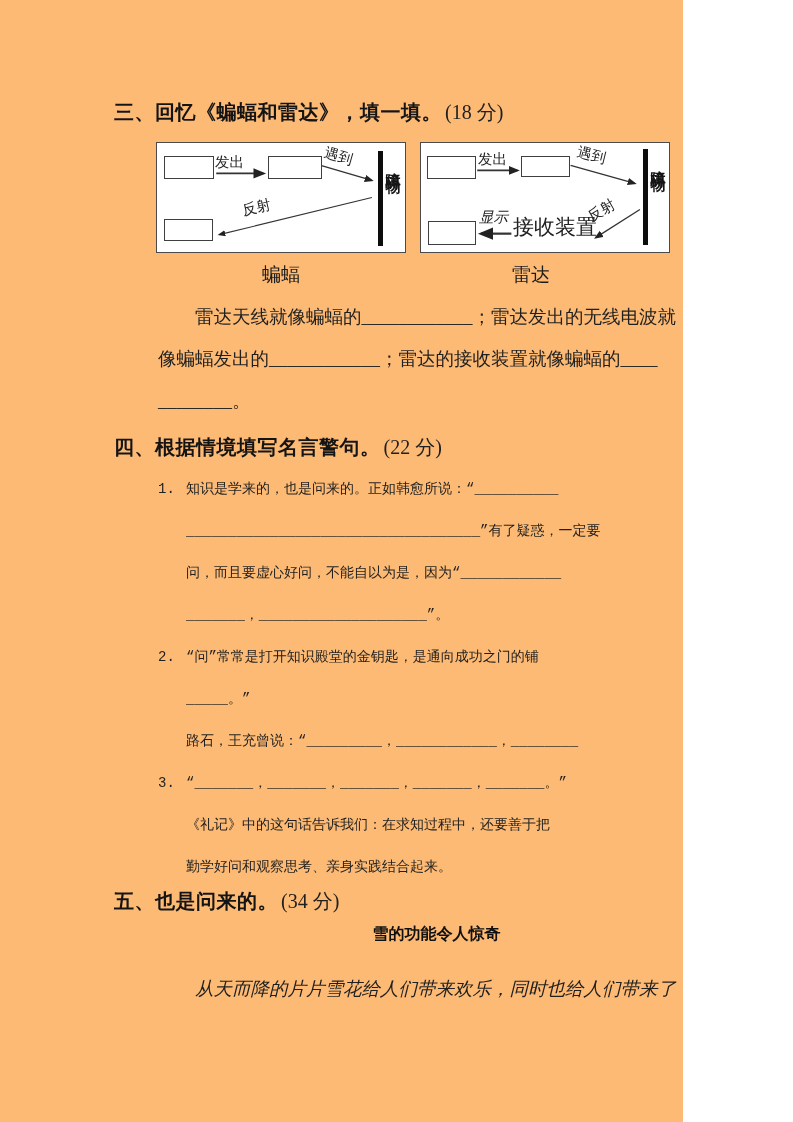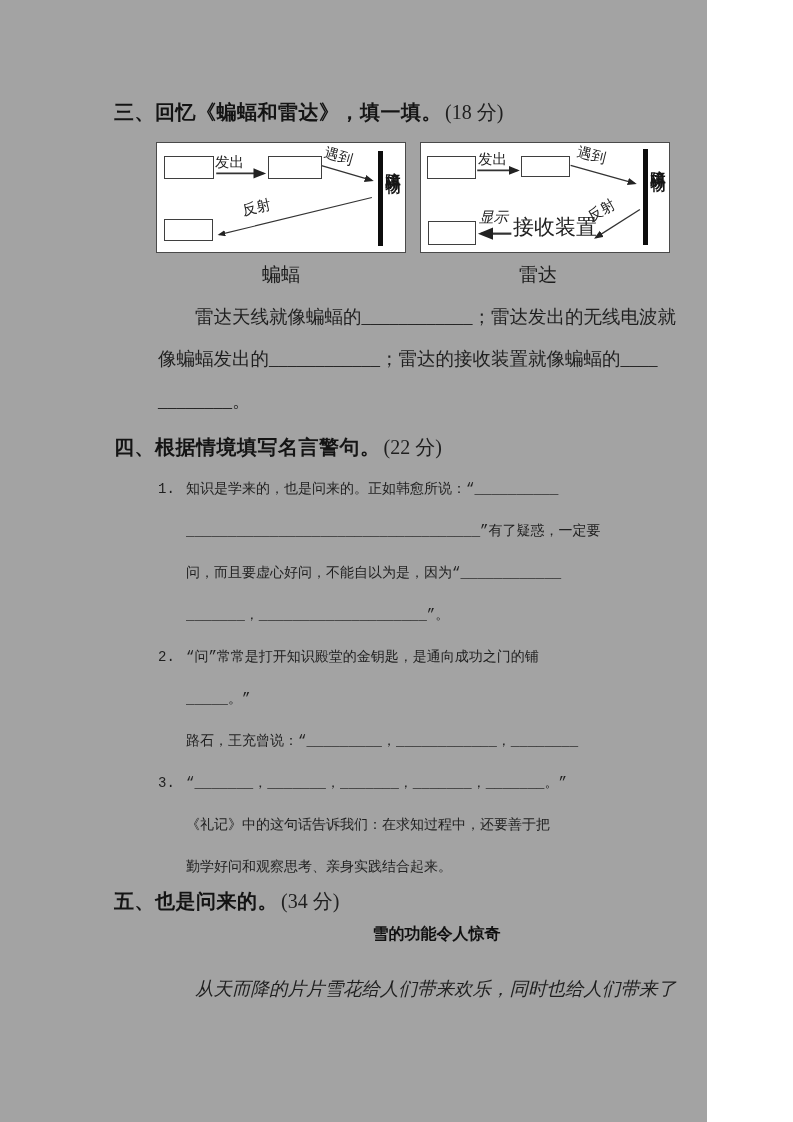--- a/index.html
+++ b/index.html
@@ -1,32 +1,32 @@
 <!DOCTYPE html>
 <html><head>
 <meta charset="utf-8">
 <style>
   html,body{margin:0;padding:0;}
   body{background:#ffffff;}
   .page{
-    position:relative;width:707px;height:1122px;background:#a3a3a3;overflow:hidden;
-    color:#1f1f1f;font-family:"Liberation Serif","DejaVu Serif",serif;
+    position:relative;width:655px;height:1122px;background:#fdba74;overflow:hidden;
+    color:#1f1f1f;font-family:"Liberation Serif","DejaVu Serif",serif;padding-left:28px;
   }
   .h{position:absolute;left:114px;font-family:"Liberation Sans","DejaVu Sans",sans-serif;
      font-weight:600;font-size:20px;line-height:26px;letter-spacing:0.5px;color:#141414;white-space:nowrap;}
   .h .score{font-family:"Liberation Serif","DejaVu Serif",serif;font-weight:400;letter-spacing:0;margin-left:3px;color:#1f1f1f;}
   .diagram-row{position:absolute;left:156px;top:142px;display:flex;gap:14px;}
   .diagram{position:relative;width:250px;height:111px;border:1.5px solid #4a4a4a;background:#fff;box-sizing:border-box;}
   .diagram svg{position:absolute;left:0;top:0;width:100%;height:100%;}
   .fbox{position:absolute;border:1.5px solid #3f3f3f;background:#fff;box-sizing:border-box;}
   .bar{position:absolute;background:#0d0d0d;}
   .dlabel{position:absolute;font-size:14.5px;line-height:15px;color:#222;white-space:nowrap;}
   .vtext{position:absolute;writing-mode:vertical-rl;text-orientation:upright;font-size:15px;
          font-weight:600;letter-spacing:4px;line-height:15px;color:#161616;}
-  .caption-row{position:absolute;left:156px;top:262px;display:flex;gap:7px;width:507px;}
+  .caption-row{position:absolute;left:156px;top:262px;display:flex;width:507px;}
   .caption-row span{width:250px;text-align:center;font-size:19px;color:#1c1c1c;}
   .para{position:absolute;left:158px;top:296px;font-size:18.5px;line-height:42px;white-space:nowrap;}
   .para .indent{padding-left:37px;font-family:Liberation Serif, serif;}
   .item{position:absolute;font-size:14px;line-height:42px;white-space:nowrap;font-family:Liberation Mono, monospace;}
   .item .num{display:inline-block;width:28px;}
   .item .cont{padding-left:28px;}
   .ptitle{position:absolute;left:0;top:924px;width:793px;padding-left:80px;box-sizing:border-box;
           text-align:center;font-family:"Liberation Sans","DejaVu Sans",sans-serif;
           font-weight:700;font-size:16px;color:#101010;}
   .pline{position:absolute;left:158px;top:968px;font-size:18.5px;line-height:42px;

